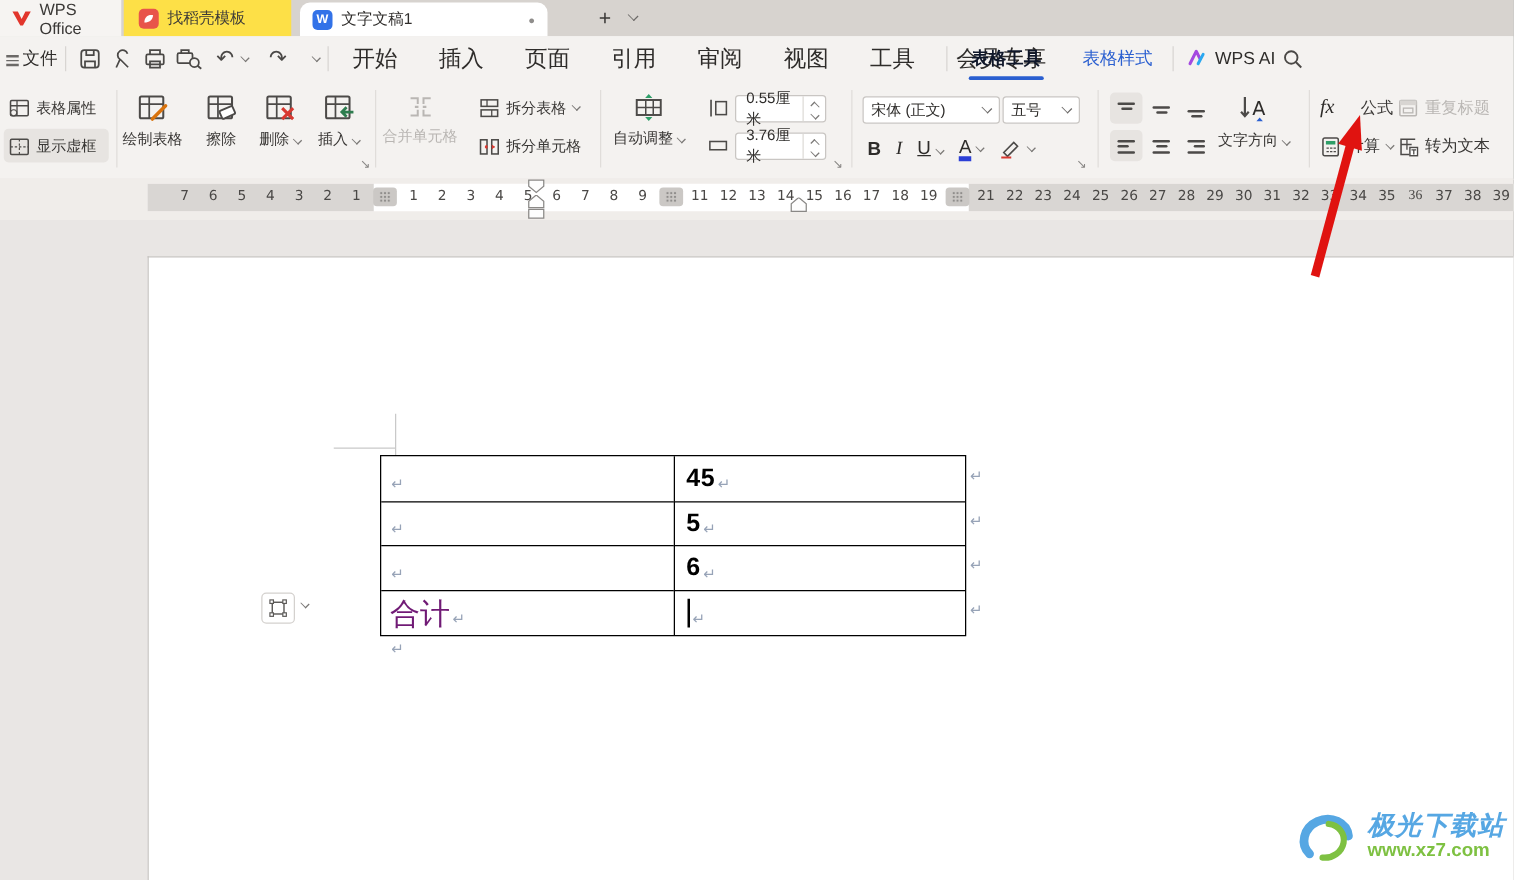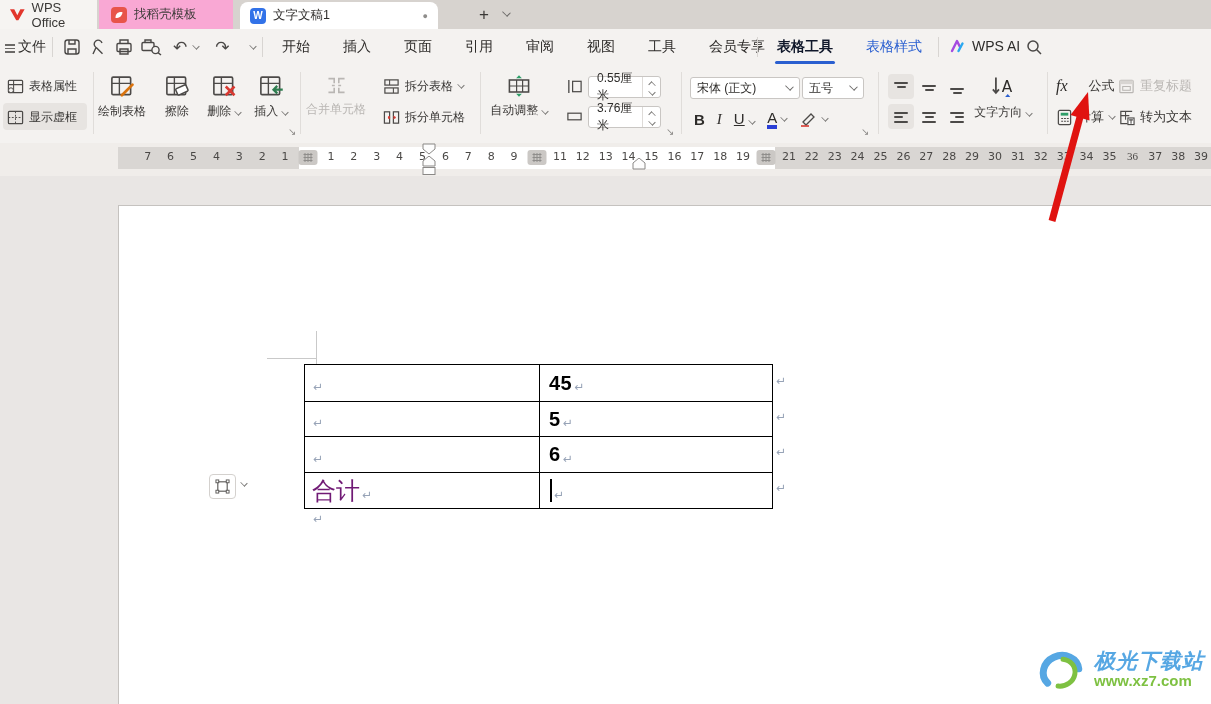--- a/index.html
+++ b/index.html
@@ -4,29 +4,29 @@
 <style>
   html,body{margin:0;padding:0;background:#888;}
   .root{position:relative;width:1211px;height:704px;overflow:hidden;
         font-family:"Liberation Sans","DejaVu Sans",sans-serif;background:#f4f2f0;
         -webkit-font-smoothing:antialiased;}
   .abs{position:absolute;}
   
   .tabbar{left:0;top:0;width:100%;height:29px;background:#d7d3cf;}
   .home-seg{left:0;top:0;width:97px;height:29px;background:#f6f4f2;display:flex;align-items:center;gap:6px;padding-left:9px;box-sizing:border-box;font-size:13px;color:#3a3836;}
   .doc-tab{left:240px;top:2px;width:198px;height:27px;background:#ffffff;border-radius:8px 8px 0 0;display:flex;align-items:center;gap:7px;padding:0 10px;box-sizing:border-box;font-size:12.5px;color:#2f2d2b;}
-  .tpl-tab{left:99px;top:0px;width:134px;height:29px;display:flex;align-items:center;gap:7px;padding:0 12px;box-sizing:border-box;font-size:12.5px;color:#3c3a38;background:#f9a8d4;}
+  .tpl-tab{left:99px;top:0px;width:134px;height:29px;display:flex;align-items:center;gap:7px;padding:0 12px;box-sizing:border-box;font-size:12.5px;color:#3c3a38;background:#fde047;}
   .mini-sq{width:16px;height:16px;border-radius:4px;flex:0 0 16px;display:flex;align-items:center;justify-content:center;color:#fff;font-size:10px;font-weight:bold;}
   .dirty-dot{margin-left:auto;color:#8f8d8b;font-size:9px;}
   .tab-plus{left:473px;top:4px;width:22px;height:22px;font-size:17px;color:#3a3836;text-align:center;line-height:21px;}
   
   .menubar{left:0;top:29px;width:100%;height:35px;background:#f4f2f0;}
   .menu-file{left:18px;top:0;height:35px;display:flex;align-items:center;gap:5px;font-size:14px;color:#2e2c2a;}
   .qat{top:0;height:35px;display:flex;align-items:center;color:#4a4846;}
-  .menu-items{left:282px;top:0;height:35px;display:flex;align-items:center;gap:33px;font-size:14px;color:#2e2c2a;}
+  .menu-items{left:282px;top:0;height:35px;display:flex;align-items:center;gap:33px;font-size:18px;color:#2e2c2a;}
   .ctx-tabs{left:777px;top:0;height:35px;display:flex;align-items:center;gap:33px;font-size:14px;}
   .ctx-active{color:#0f172a;font-weight:bold;position:relative;}
   .ctx-active::after{content:"";position:absolute;left:-2px;right:-2px;bottom:-8px;height:3px;background:#2a5fd0;border-radius:2px;}
   .ctx-plain{color:#2a5fd0;}
   .msep{width:1px;height:20px;background:#d8d5d2;}
   
   .ribbon{left:0;top:64px;width:100%;height:79px;background:#f4f2f0;border-bottom:1px solid #e2dfdc;}
   .rsep{position:absolute;width:1px;top:8px;height:62px;background:#e0ddda;}
   .rlabel{font-size:12px;color:#393735;white-space:nowrap;}
   .gray{color:#b9b6b3 !important;}

